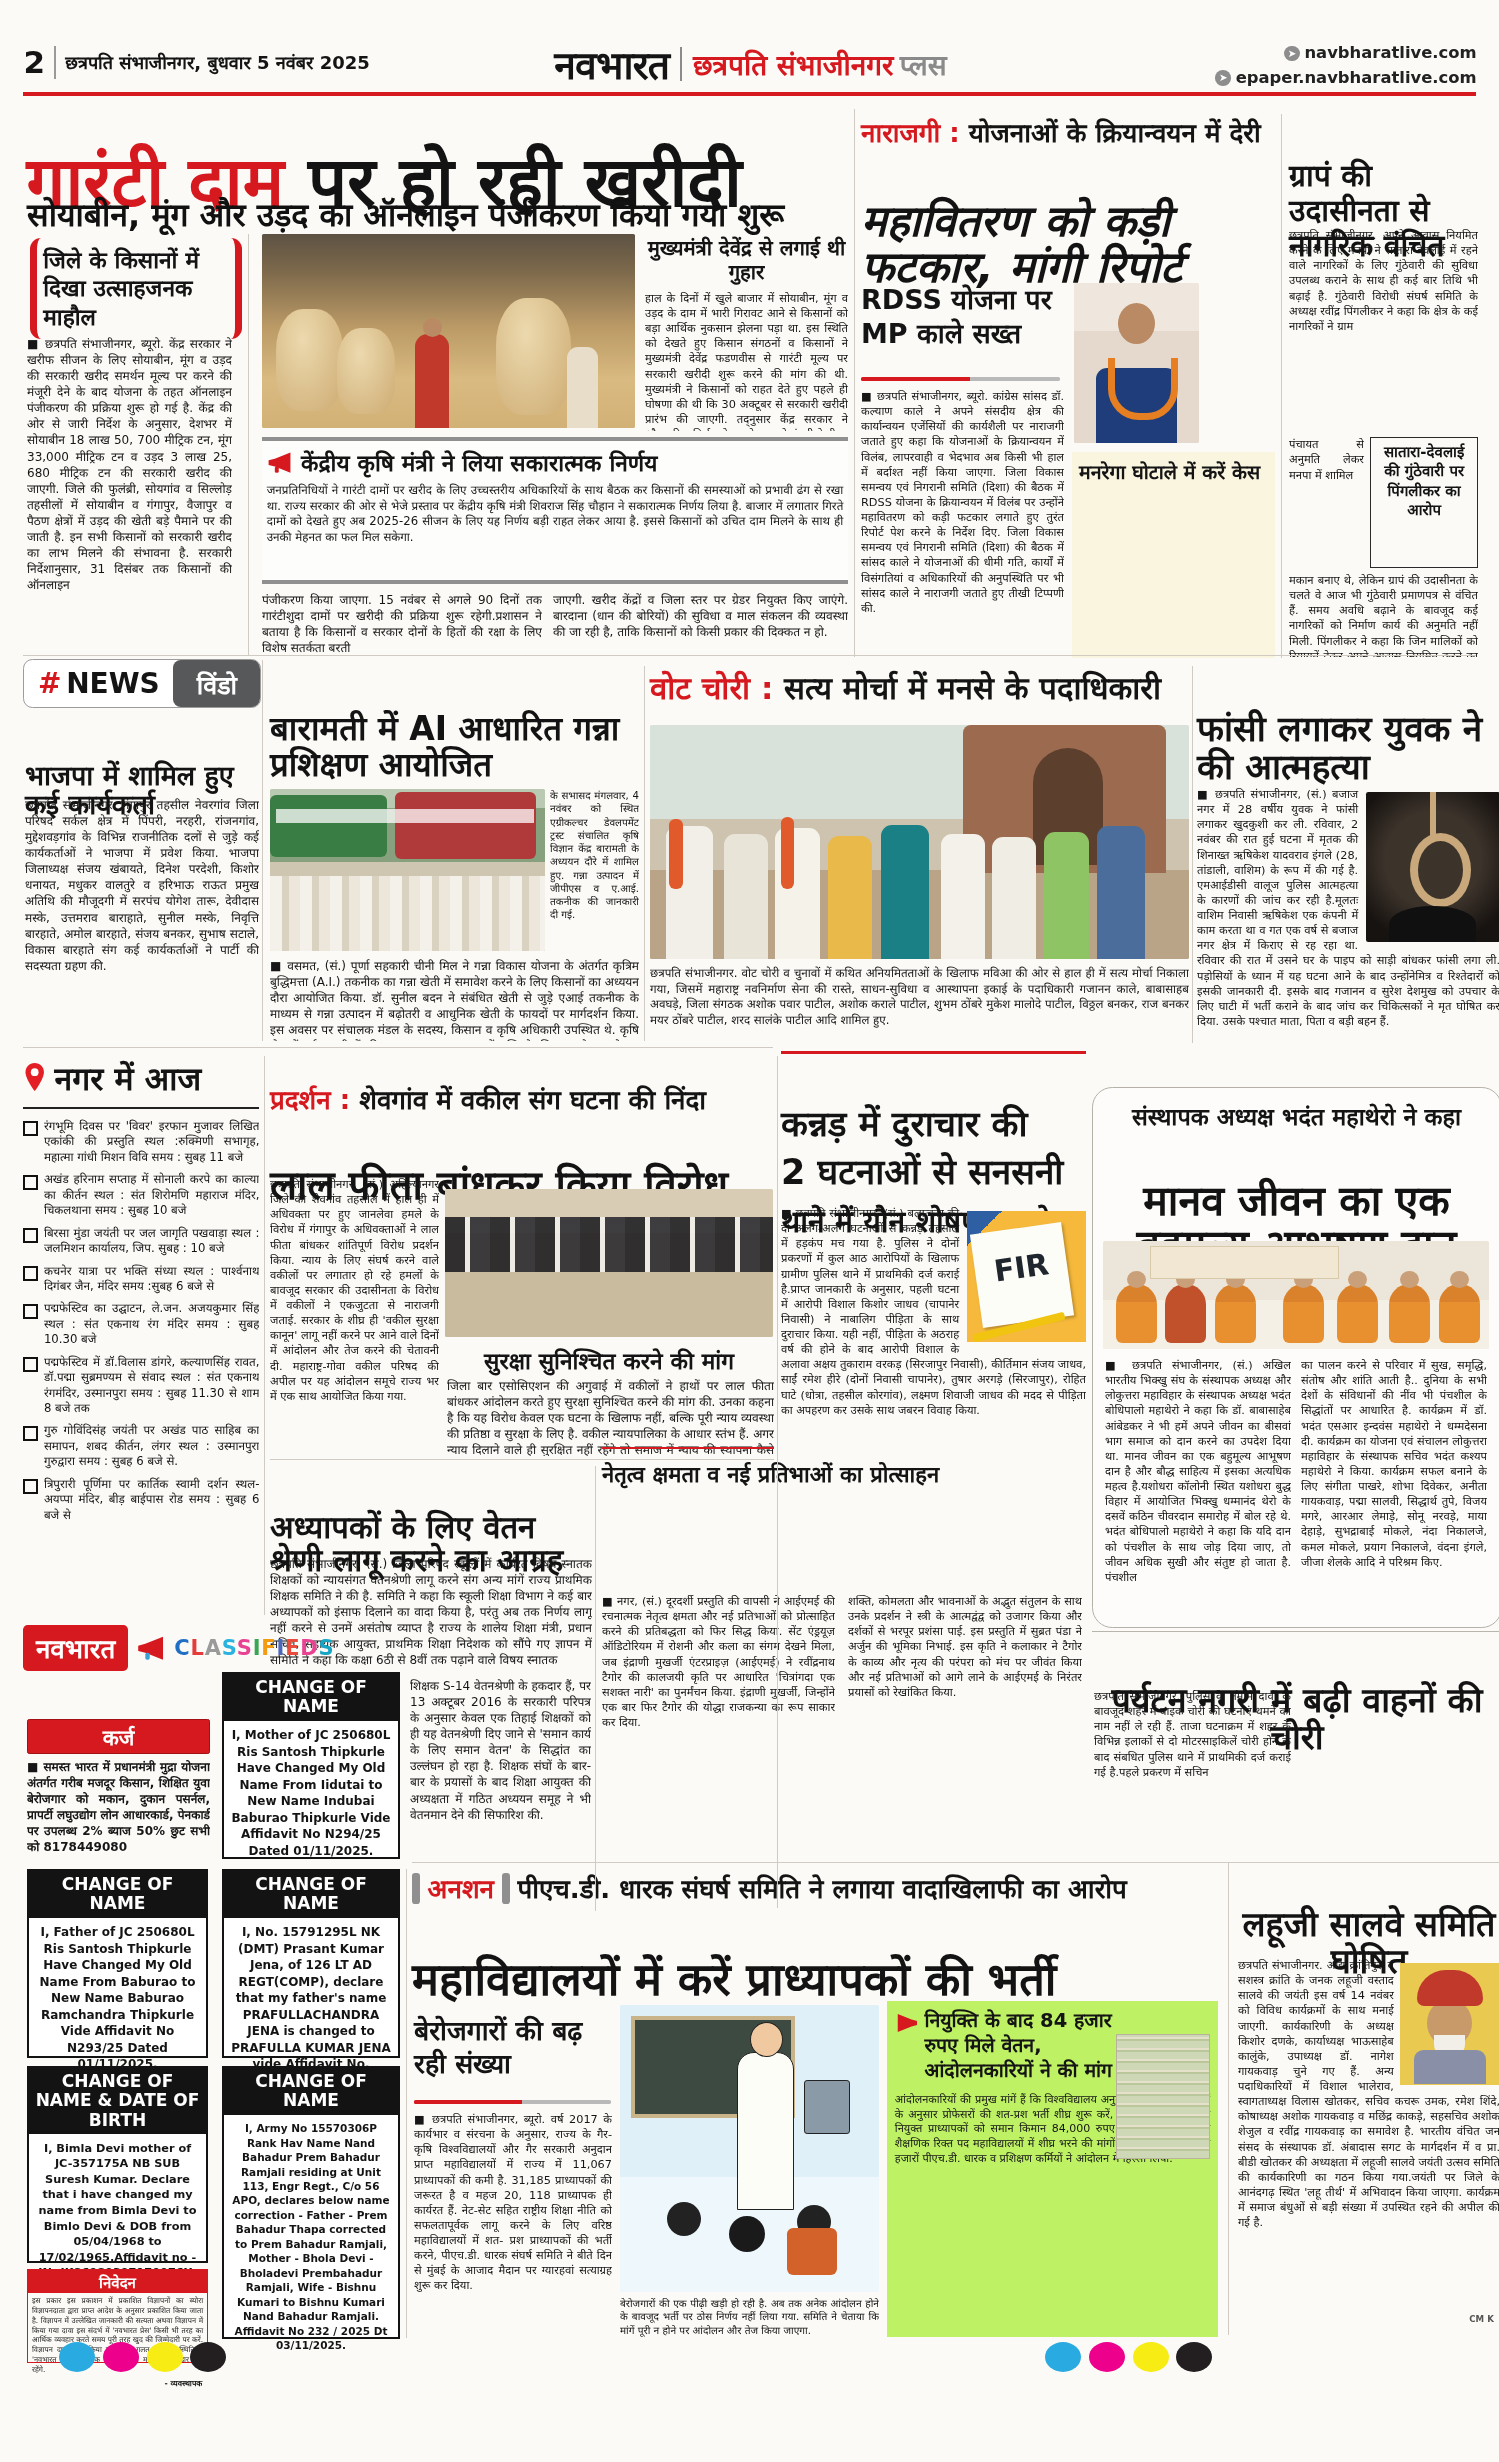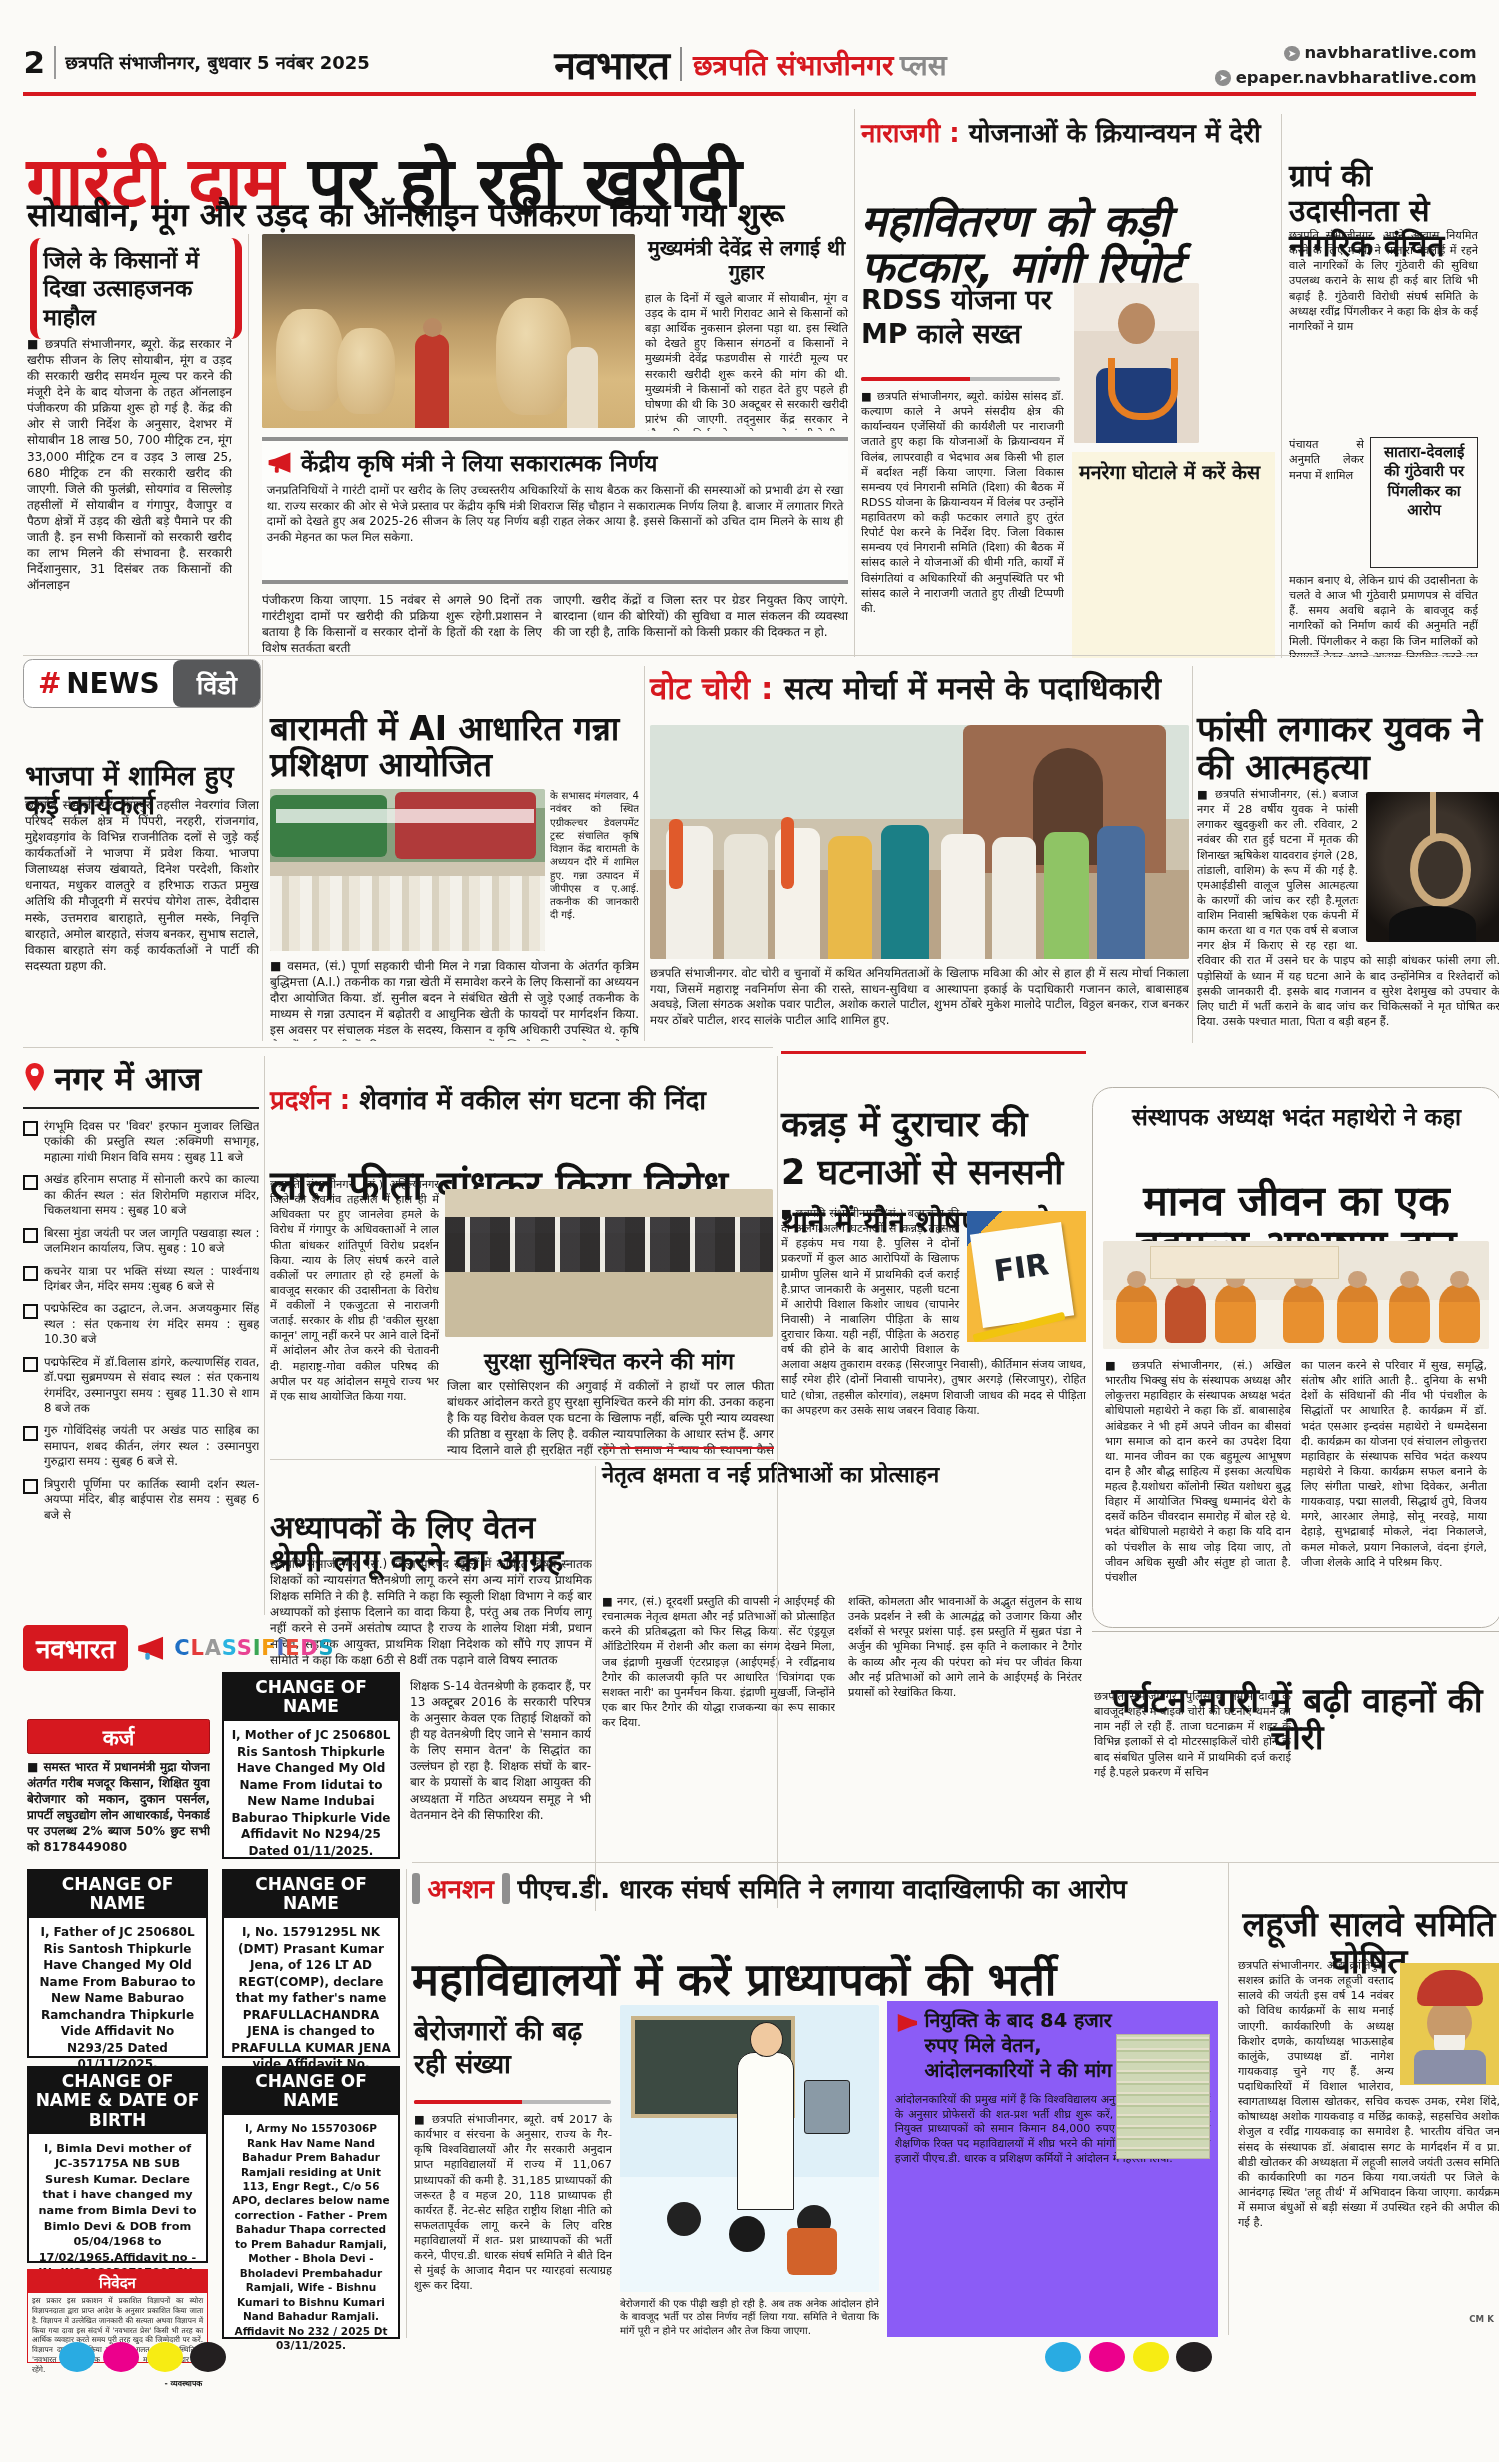--- a/index.html
+++ b/index.html
@@ -149,21 +149,21 @@
   #ad-e{left:222px;top:2066px;width:178px;height:273px;}
   
   #hun-kicker{left:412px;top:1870px;width:781px;display:flex;align-items:center;gap:7.8px;font-size:26px;font-weight:800;}
   .kbar{width:7.8px;height:31px;background:#8f8f8f;border-radius:3.1px;}
   #hun-headline{left:412px;top:1911px;width:789px;font-size:45px;}
   #hun-subleft{left:414px;top:2014px;width:197px;font-size:26.6px;font-weight:800;line-height:1.25;}
   #hun-rule{left:414px;top:2100px;width:197px;}
   #hun-bodyleft{left:414px;top:2112px;width:198px;height:223px;overflow:hidden;font-size:11.3px;}
   #cartoon-img{left:620px;top:2005px;width:259px;height:287px;background:linear-gradient(180deg,#dff0f8 0 60%,#eef8fc 60% 100%);}
   #hun-col2{left:620px;top:2297px;width:259px;height:41px;overflow:hidden;font-size:10.2px;line-height:1.3;text-align:justify;}
-  #hun-panel{left:887px;top:2001px;width:331px;height:336px;background:#8b5cf6;padding:7.8px 7.8px;box-sizing:border-box;}
+  #hun-panel{left:887px;top:2001px;width:331px;height:336px;background:#bef264;padding:7.8px 7.8px;box-sizing:border-box;}
   #hun-rtitle{width:219px;font-size:19.5px;font-weight:800;line-height:1.28;}
   #money-photo{position:absolute;right:7.8px;top:33px;width:92px;height:123px;
                background:repeating-linear-gradient(0deg,#cfd8b6 0 7px,#b9c79b 7px 9.4px,#e4e0ca 9.4px 11px);border:0.8px solid #b9b39e;}
   #hun-rbody{margin-top:9.4px;font-size:11px;line-height:1.33;text-align:justify;}
   
   #lah-headline{left:1238px;top:1861px;width:262px;font-size:34px;text-align:center;}
   #lah-body{left:1238px;top:1958px;width:262px;height:378px;overflow:hidden;font-size:11.3px;}
   #lahuji-img{float:right;width:100px;height:122px;margin:4.7px 0 4.7px 6.2px;background:linear-gradient(180deg,#e9c94f 0 100%);position:relative;}
   
   .dots{position:absolute;display:flex;gap:7.8px;}

